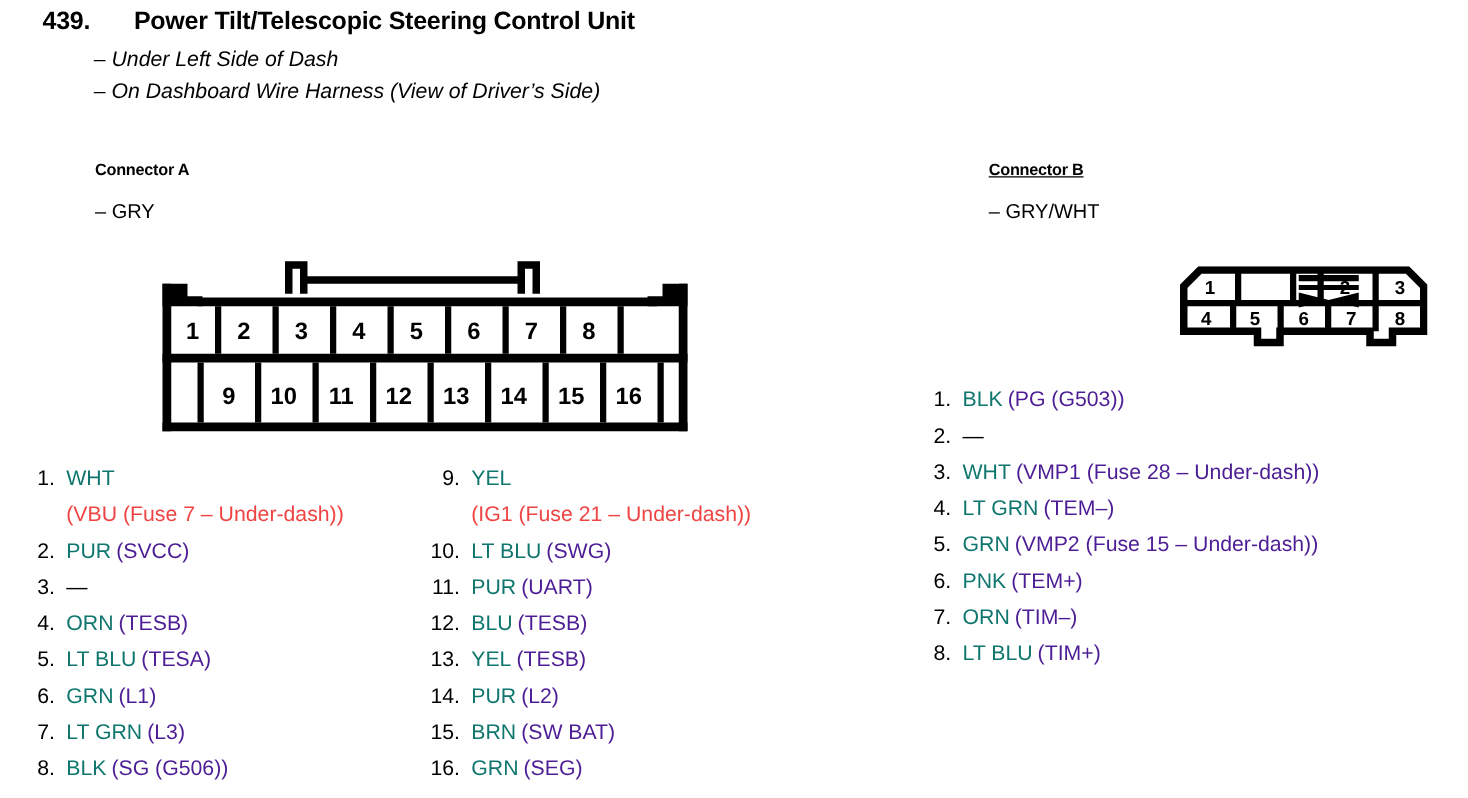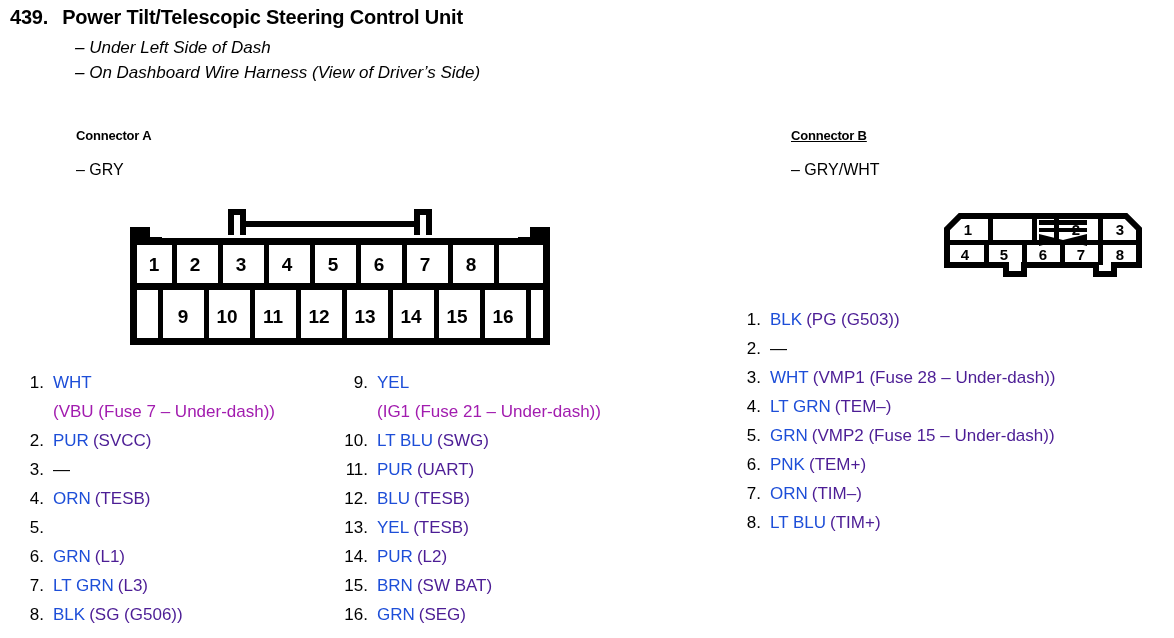--- a/index.html
+++ b/index.html
@@ -26,25 +26,27 @@
   }
   .title-row {
     display: flex;
     align-items: baseline;
     gap: 14px;
   }
   .entry-number {
     font-size: 20px;
     font-weight: bold;
     letter-spacing: -0.2px;
+    margin-left: 24px;
   }
   .entry-title {
     font-size: 20px;
     font-weight: bold;
     letter-spacing: -0.2px;
+    margin-left: 21px;
   }
   .subtitle-list {
     margin: 6px 0 0 65px;
   }
   .subtitle-line {
     font-size: 17px;
     line-height: 25px;
     white-space: pre;
     font-style: italic;
   }
@@ -102,28 +104,28 @@
   }
   .pin-idx {
     width: 30px;
     text-align: right;
     flex: 0 0 30px;
   }
   #pinlist-a2 .pin-idx { width: 30px; flex: 0 0 30px; }
   .pin-body {
     padding-left: 9px;
   }
-  .pin-color { color: #1d4ed8; }
+  .pin-color { color: #0f766e; }
   .pin-sig {
     color: #4c1d95;
     padding-left: 4px;
   }
   .pin-sig:empty { padding-left: 0; }
   .pin-cont {
-    color: #a21caf;
+    color: #ef4444;
     font-size: 17px;
     line-height: 29px;
     padding-left: 39px;
     white-space: nowrap;
   }
   .pin-dash { color: #000000; }
 </style>
 </head>
 <body>
 
@@ -270,20 +272,21 @@
     <div class="pin-row">
       <span class="pin-idx">3.</span>
       <span class="pin-body"><span class="pin-dash">—</span></span>
     </div>
     <div class="pin-row">
       <span class="pin-idx">4.</span>
       <span class="pin-body"><span class="pin-color">ORN</span><span class="pin-sig">(TESB)</span></span>
     </div>
     <div class="pin-row">
       <span class="pin-idx">5.</span>
+      <span class="pin-body"><span class="pin-color">LT BLU</span><span class="pin-sig">(TESA)</span></span>
     </div>
     <div class="pin-row">
       <span class="pin-idx">6.</span>
       <span class="pin-body"><span class="pin-color">GRN</span><span class="pin-sig">(L1)</span></span>
     </div>
     <div class="pin-row">
       <span class="pin-idx">7.</span>
       <span class="pin-body"><span class="pin-color">LT GRN</span><span class="pin-sig">(L3)</span></span>
     </div>
     <div class="pin-row">

